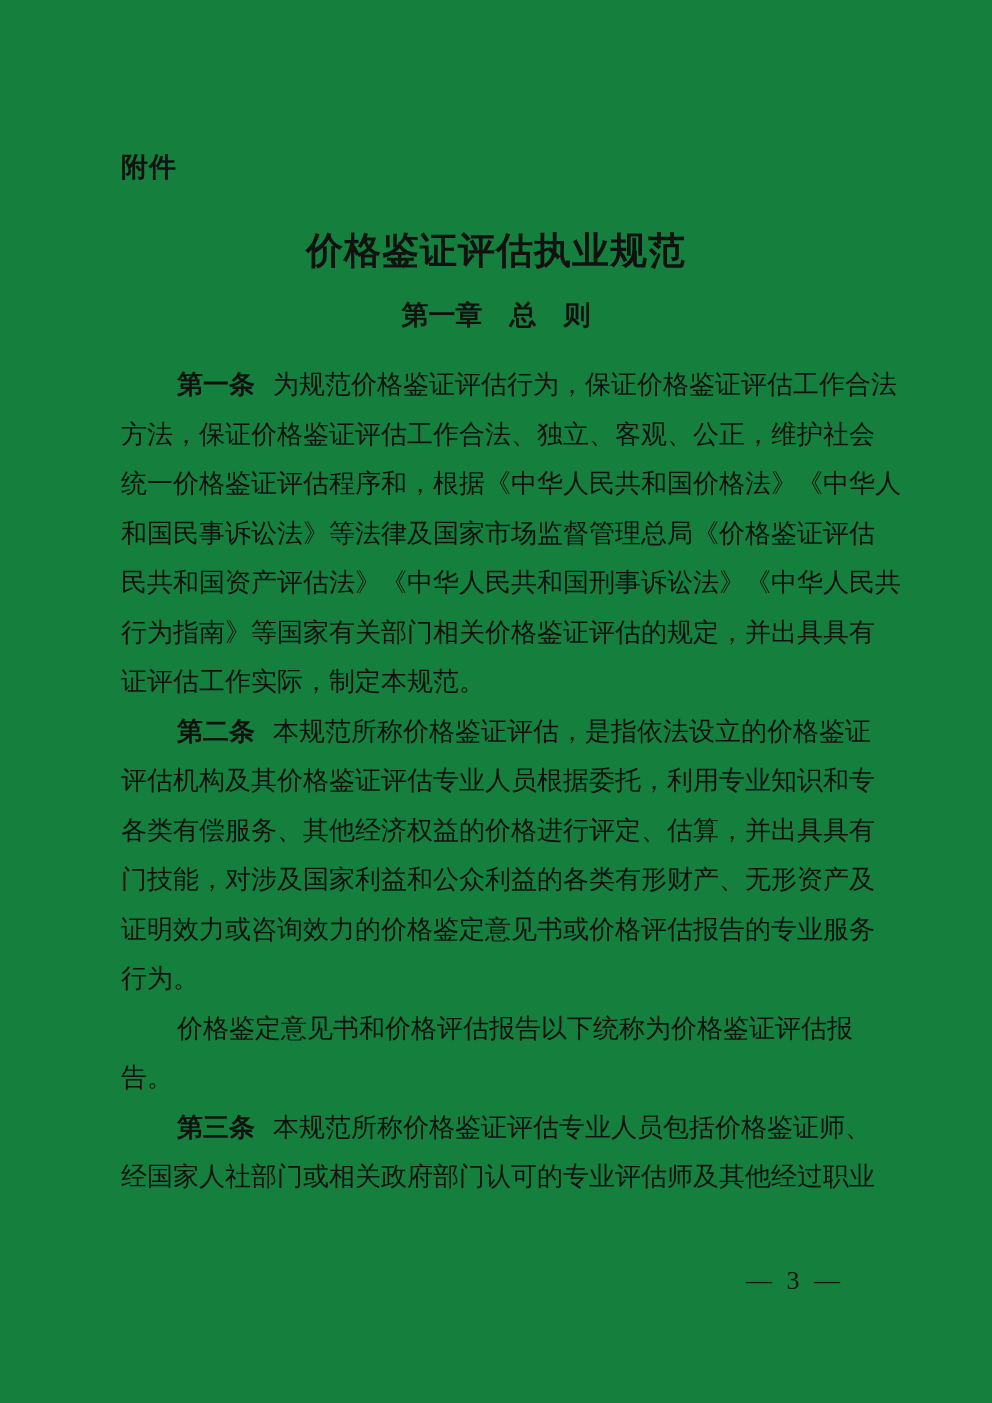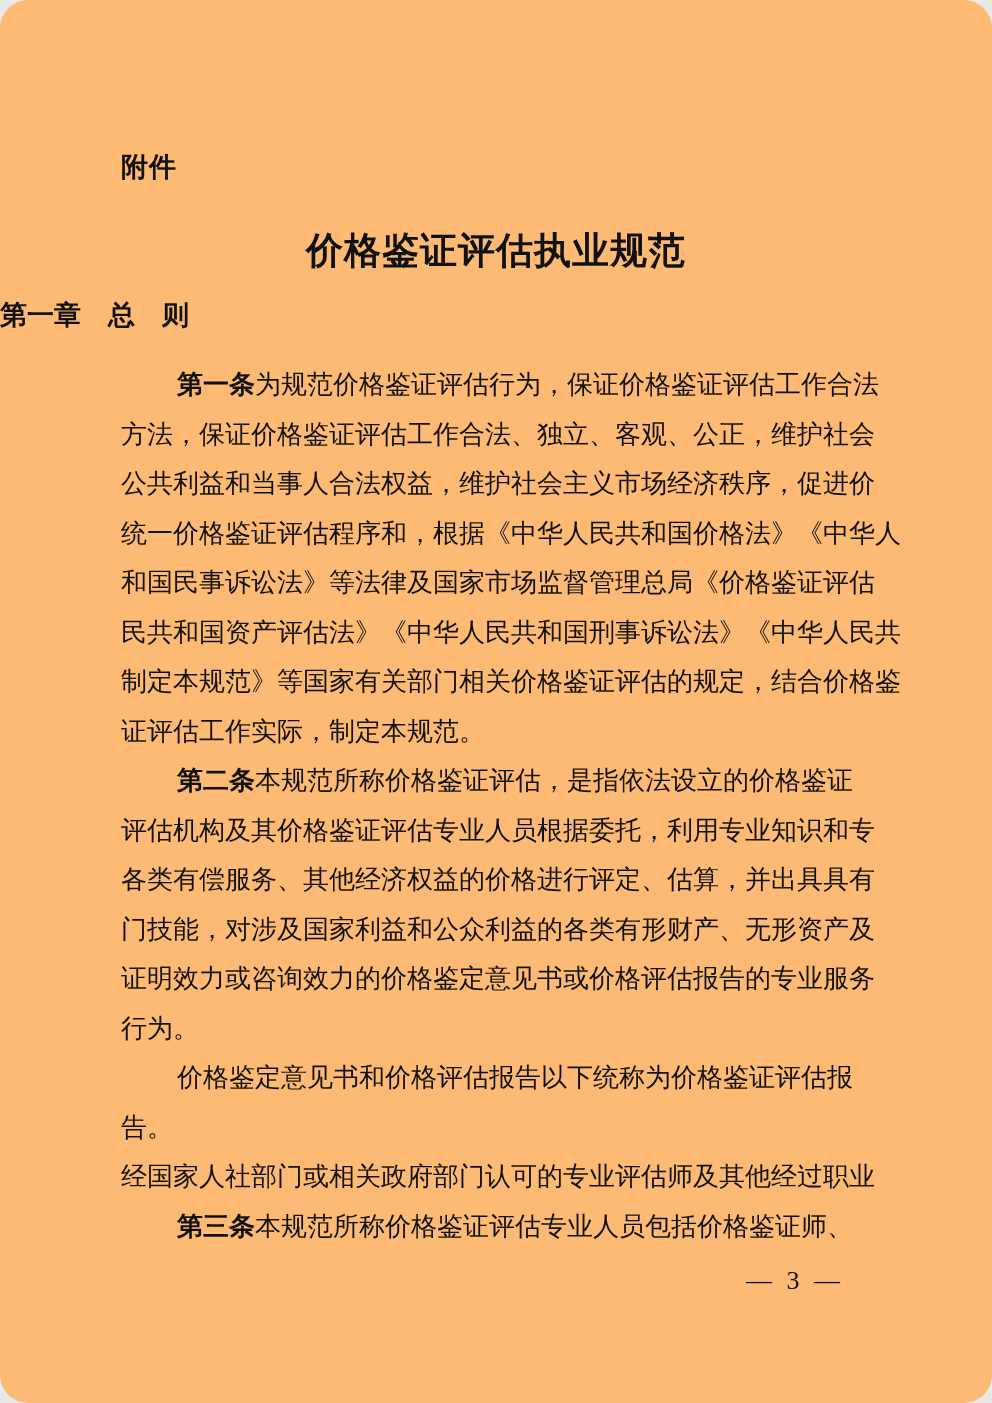--- a/index.html
+++ b/index.html
@@ -5,25 +5,24 @@
   html, body {
     margin: 0;
     padding: 0;
     background: #e8e8e8;
   }
   .page {
     position: relative;
     width: 992px;
     height: 1403px;
     margin: 0 auto;
-    background: #fdba74;
+    background: #15803d;
     color: #111111;
     font-family: "Liberation Serif", serif;
     overflow: hidden;
-    border-radius: 28px;
   }
   .attachment {
     position: absolute;
     left: 121px;
     top: 149px;
     font-family: "Liberation Sans", sans-serif;
     font-weight: 600;
     font-size: 27px;
     line-height: 36px;
     letter-spacing: 1px;
@@ -40,21 +39,21 @@
     font-size: 37px;
     line-height: 48px;
     letter-spacing: 1px;
   }
   .chapter-heading {
     position: absolute;
     top: 297px;
     left: 0;
     width: 100%;
     margin: 0;
-    text-align: left;
+    text-align: center;
     font-family: "Liberation Sans", sans-serif;
     font-weight: 700;
     font-size: 27px;
     line-height: 36px;
   }
   .doc-body {
     position: absolute;
     left: 121px;
     top: 360px;
     width: 790px;
@@ -64,20 +63,21 @@
     height: 49.5px;
     line-height: 49.5px;
     white-space: nowrap;
   }
   .body-line.first-line {
     text-indent: 56px;
   }
   .para-label {
     font-family: Liberation Serif, serif;
     font-weight: 700;
+    margin-right: 18px;
   }
   .page-footer {
     position: absolute;
     top: 1264px;
     right: 148px;
     font-size: 26px;
     line-height: 34px;
   }
   .page-number {
     letter-spacing: 4px;
@@ -90,35 +90,34 @@
 
   <div class="attachment">附件</div>
 
   <h1 class="doc-title">价格鉴证评估执业规范</h1>
 
   <h2 class="chapter-heading">第一章　总　则</h2>
 
   <div class="doc-body">
       <div class="body-line first-line"><span class="para-label">第一条</span><span>为规范价格鉴证评估行为，保证价格鉴证评估工作合法</span></div>
       <div class="body-line">方法，保证价格鉴证评估工作合法、独立、客观、公正，维护社会</div>
-      <div class="body-line">公共利益和当事人合法权益，维护社会主义市场经济秩序，促进价</div>
       <div class="body-line">统一价格鉴证评估程序和，根据《中华人民共和国价格法》《中华人</div>
       <div class="body-line">和国民事诉讼法》等法律及国家市场监督管理总局《价格鉴证评估</div>
       <div class="body-line">民共和国资产评估法》《中华人民共和国刑事诉讼法》《中华人民共</div>
-      <div class="body-line">制定本规范》等国家有关部门相关价格鉴证评估的规定，结合价格鉴</div>
+      <div class="body-line">行为指南》等国家有关部门相关价格鉴证评估的规定，并出具具有</div>
       <div class="body-line">证评估工作实际，制定本规范。</div>
       <div class="body-line first-line"><span class="para-label">第二条</span><span>本规范所称价格鉴证评估，是指依法设立的价格鉴证</span></div>
       <div class="body-line">评估机构及其价格鉴证评估专业人员根据委托，利用专业知识和专</div>
       <div class="body-line">各类有偿服务、其他经济权益的价格进行评定、估算，并出具具有</div>
       <div class="body-line">门技能，对涉及国家利益和公众利益的各类有形财产、无形资产及</div>
       <div class="body-line">证明效力或咨询效力的价格鉴定意见书或价格评估报告的专业服务</div>
       <div class="body-line">行为。</div>
       <div class="body-line first-line">价格鉴定意见书和价格评估报告以下统称为价格鉴证评估报</div>
       <div class="body-line">告。</div>
+      <div class="body-line first-line"><span class="para-label">第三条</span><span>本规范所称价格鉴证评估专业人员包括价格鉴证师、</span></div>
       <div class="body-line">经国家人社部门或相关政府部门认可的专业评估师及其他经过职业</div>
-      <div class="body-line first-line"><span class="para-label">第三条</span><span>本规范所称价格鉴证评估专业人员包括价格鉴证师、</span></div>
     </div>
 
   <div class="page-footer">
     <span class="page-number">— 3 —</span>
   </div>
 
 </div>
 
 </body></html>

